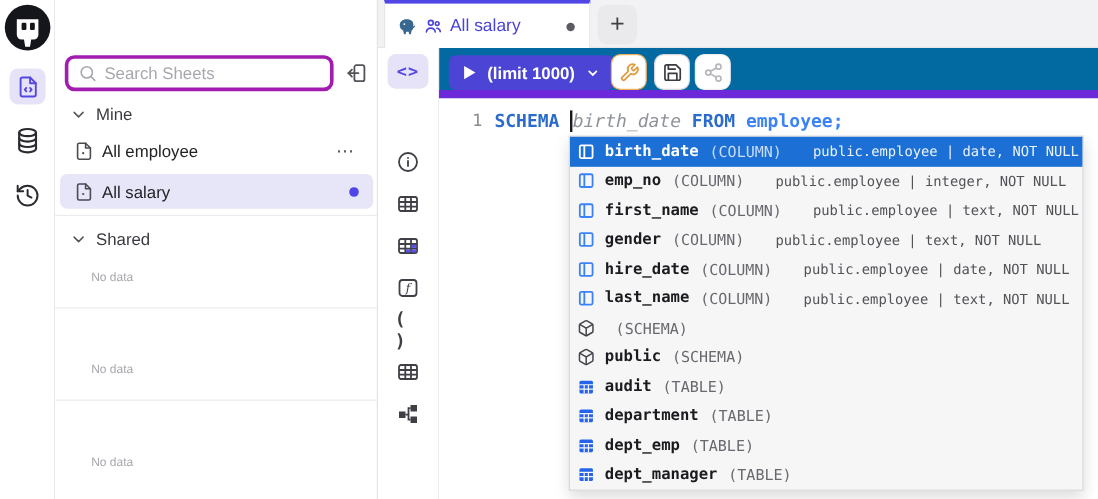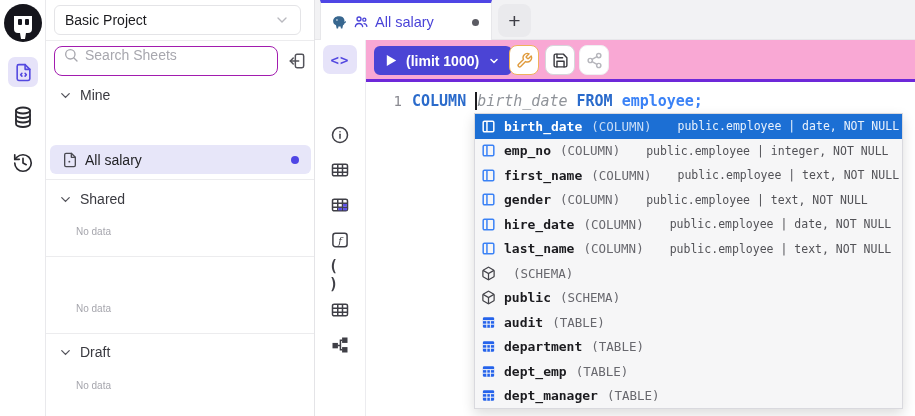--- a/index.html
+++ b/index.html
@@ -14,21 +14,21 @@
   .rail-btn { position:absolute; left:8px; width:30px; height:30px; border-radius:7px; display:flex; align-items:center; justify-content:center; }
   .rail-btn.sel { background:#e6e3f9; color:#5348e0; }
   .rail-ic { position:absolute; left:11px; width:24px; height:24px; display:flex; align-items:center; justify-content:center; color:#2a2a30; }
 
   
   .sidebar { position:absolute; left:46px; top:0; width:269px; height:416px; background:#fff; border-right:1px solid #e4e4e7; }
   .proj-row { position:absolute; left:0; top:0; width:100%; height:41px; border-bottom:1px solid #ececee; }
   .proj-select { position:absolute; left:8px; top:5px; width:247px; height:30px; border:1px solid #e4e4e7; border-radius:6px; display:flex; align-items:center; padding:0 10px; font-size:14px; color:#1b1b1f; background:#fff; }
   .proj-select .chev { margin-left:auto; color:#b9b9bf; }
   .search-row { position:absolute; left:0; top:45px; width:100%; height:34px; }
-  .search-box { position:absolute; left:8px; top:1px; width:224px; height:30px; border:1px solid #a21caf; border-radius:8px; display:flex; align-items:flex-start; padding:0 8px; background:#fff; }
+  .search-box { position:absolute; left:8px; top:1px; width:224px; height:30px; border:3px solid #a21caf; border-radius:8px; display:flex; align-items:center; padding:0 8px; background:#fff; }
   .search-box input { border:none; outline:none; width:100%; font-size:14px; margin-left:6px; color:#3f3f46; font-family:"Liberation Sans",sans-serif; background:transparent; }
   .search-box input::placeholder { color:#a7a7ae; }
   .collapse-btn { position:absolute; left:238px; top:3px; width:26px; height:26px; display:flex; align-items:center; justify-content:center; color:#53535a; }
   .tree-row { position:absolute; display:flex; align-items:center; font-size:14px; color:#232327; }
   .sec-head { left:0; width:100%; height:26px; padding-left:12px; color:#3a3a40; font-weight:500; }
   .sec-head .lbl { margin-left:7px; }
   .item-row { left:0; width:100%; height:29px; padding-left:16px; }
   .item-row .lbl { margin-left:7px; }
   .item-row .more { margin-left:auto; margin-right:18px; color:#53535a; font-size:15px; letter-spacing:1px; }
   .sel-pill { position:absolute; left:4px; width:261px; height:29px; background:#e7e6f9; border-radius:6px; display:flex; align-items:center; padding-left:12px; font-size:14px; color:#232327; }
@@ -44,21 +44,21 @@
   .tab-active { position:absolute; left:5px; top:0; width:172px; height:41px; background:#fff; border-top:3px solid #4f46e5; border-left:1px solid #e7e7ea; border-right:1px solid #e7e7ea; display:flex; align-items:center; padding-left:10px; }
   .tab-active .lbl { margin-left:6px; font-size:14.5px; color:#4a43d8; font-weight:500; }
   .tab-active .graydot { margin-left:auto; margin-right:12px; width:7px; height:7px; border-radius:50%; background:#5b5b63; }
   .tab-plus { position:absolute; left:183px; top:4px; width:33px; height:33px; background:#eaeaed; border-radius:8px; display:flex; align-items:center; justify-content:center; font-size:21px; color:#3f3f46; font-weight:300; }
 
   .iconrail { position:absolute; left:0; top:40px; width:51px; bottom:0; background:#fff; border-right:1px solid #ececef; }
   .code-btn { position:absolute; left:8px; top:5px; width:34px; height:29px; background:#e6e3f9; border-radius:7px; display:flex; align-items:center; justify-content:center; color:#5348e0; font-family:"DejaVu Sans Mono",monospace; font-weight:700; font-size:14px; letter-spacing:1px; }
   .rail2-ic { position:absolute; left:14px; width:22px; height:22px; display:flex; align-items:center; justify-content:center; color:#3f3f46; }
   .glyphtxt { font-family:"DejaVu Sans Mono",monospace; font-weight:700; font-size:15px; color:#3f3f46; }
 
-  .toolbar { position:absolute; left:51px; top:40px; right:0; height:42px; background:#f9a8d4; border-bottom:3px solid #6d28d9; }
+  .toolbar { position:absolute; left:51px; top:40px; right:0; height:42px; background:#0369a1; border-bottom:7px solid #6d28d9; }
   .run-btn { position:absolute; left:8px; top:6px; height:29px; padding:0 12px; border-radius:6px; background:#4b44d5; color:#fff; display:flex; align-items:center; gap:9px; }
   .run-btn .lbl { font-size:14px; font-weight:700; }
   .tool-btn { position:absolute; top:5px; width:30px; height:30px; border-radius:8px; display:flex; align-items:center; justify-content:center; background:#fff; }
   .wrench-btn { left:143px; border:1px solid #efb25c; color:#e09b3d; }
   .save-btn { left:179px; border:1px solid #d6d6da; color:#3b3b40; }
   .share-btn { left:213px; border:1px solid #efeff1; color:#b6b6bc; }
 
   .editor { position:absolute; left:51px; top:82px; right:0; bottom:0; background:#fff; }
   .code-line { position:absolute; left:0; top:8px; display:flex; align-items:center; font-family:"DejaVu Sans Mono",monospace; font-size:15px; line-height:22px; }
   .lineno { width:36px; text-align:right; color:#8a8a91; font-size:14px; }
@@ -118,30 +118,20 @@
     <div class="rail-ic" style="top:151px">
       <svg viewBox="0 0 24 24" width="22" height="22" fill="none" stroke="currentColor" stroke-width="1.8" stroke-linecap="round" stroke-linejoin="round">
         <path d="M3 12a9 9 0 1 0 9-9 9.75 9.75 0 0 0-6.74 2.74L3 8"></path>
         <path d="M3 3v5h5"></path>
         <path d="M12 7v5l3.5 1.8"></path>
       </svg>
     </div>
   </div>
 
   <div class="sidebar">
-    <div class="proj-row">
-      <div class="proj-select">
-        <span>Basic Project</span>
-        <span class="chev">
-          <svg viewBox="0 0 24 24" width="16" height="16" fill="none" stroke="currentColor" stroke-width="2" stroke-linecap="round">
-              <path d="M6 9l6 6 6-6"></path>
-            </svg>
-        </span>
-      </div>
-    </div>
     <div class="search-row">
       <div class="search-box">
         <span style="color:#a7a7ae">
           <svg viewBox="0 0 24 24" width="16" height="16" fill="none" stroke="currentColor" stroke-width="2" stroke-linecap="round">
               <circle cx="11" cy="11" r="7"></circle>
               <path d="M16.5 16.5L21 21"></path>
             </svg>
         </span>
         <input type="text" placeholder="Search Sheets" style="">
       </div>
@@ -154,20 +144,29 @@
       </div>
     </div>
 
     <div class="tree-row sec-head" style="top:82px">
       <svg viewBox="0 0 24 24" width="15" height="15" fill="none" stroke="#53535a" stroke-width="2" stroke-linecap="round">
           <path d="M6 9l6 6 6-6"></path>
         </svg>
       <span class="lbl">Mine</span>
     </div>
 
+    <div class="tree-row item-row" style="top:111px">
+      <svg class="fileic" viewBox="0 0 24 24" width="16" height="16" fill="none" stroke="currentColor" stroke-width="2" stroke-linecap="round" stroke-linejoin="round">
+          <path d="M14 2H6a2 2 0 0 0-2 2v16a2 2 0 0 0 2 2h12a2 2 0 0 0 2-2V8z"></path>
+          <path d="M14 2v6h6"></path>
+          <circle cx="11" cy="14.5" r="1.4" fill="currentColor" stroke="none"></circle>
+        </svg>
+      <span class="lbl">All employee</span>
+      <span class="more">⋯</span>
+    </div>
 
     <div class="sel-pill" style="top:145px">
       <svg class="fileic" viewBox="0 0 24 24" width="16" height="16" fill="none" stroke="currentColor" stroke-width="2" stroke-linecap="round" stroke-linejoin="round">
           <path d="M14 2H6a2 2 0 0 0-2 2v16a2 2 0 0 0 2 2h12a2 2 0 0 0 2-2V8z"></path>
           <path d="M14 2v6h6"></path>
           <circle cx="11" cy="14.5" r="1.4" fill="currentColor" stroke="none"></circle>
         </svg>
       <span class="lbl">All salary</span>
       <span class="dot"></span>
     </div>
@@ -181,26 +180,20 @@
       <span class="lbl">Shared</span>
     </div>
     <div class="nodata" style="top:226px">No data</div>
 
     <div class="divider" style="top:256px"></div>
 
     <div class="nodata" style="top:303px">No data</div>
 
     <div class="divider" style="top:333px"></div>
 
-    <div class="tree-row sec-head" style="top:339px">
-      <svg viewBox="0 0 24 24" width="15" height="15" fill="none" stroke="#53535a" stroke-width="2" stroke-linecap="round">
-          <path d="M6 9l6 6 6-6"></path>
-        </svg>
-      <span class="lbl">Draft</span>
-    </div>
     <div class="nodata" style="top:380px">No data</div>
   </div>
 
   <div class="main">
     <div class="tabbar">
       <div class="tab-active">
         <svg width="17" height="17" viewBox="0 0 24 24">
           <path fill="#38678f" d="M19 9c0-4-3.5-6-8-6C6 3 3 6 3 10c0 3 1.5 5 4 6l1 4.5h2l.5-3h3l.5 3h2l1-4.5c1.6-.8 2-2.3 2-4z"></path>
           <circle cx="8.4" cy="8.6" r="1.1" fill="#fff"></circle>
           <path d="M16.5 12.5c1.8.4 3.2-.2 3.9-1.4" stroke="#38678f" stroke-width="1.6" fill="none" stroke-linecap="round"></path>
@@ -293,21 +286,21 @@
             <circle cx="18" cy="19" r="3"></circle>
             <path d="M8.6 13.5l6.8 4M15.4 6.5l-6.8 4"></path>
           </svg>
       </div>
     </div>
 
     <div class="editor">
       <div class="code-line">
         <span class="lineno">1</span>
         <span class="codetoks">
-          <span class="kw">COLUMN</span>
+          <span class="kw">SCHEMA</span>
           <span class="cursor"></span>
           <span class="ghost">birth_date</span>
           <span class="sp"></span>
           <span class="kw">FROM</span>
           <span class="sp"></span>
           <span class="tail">employee;</span>
         </span>
       </div>
     </div>
   </div>

